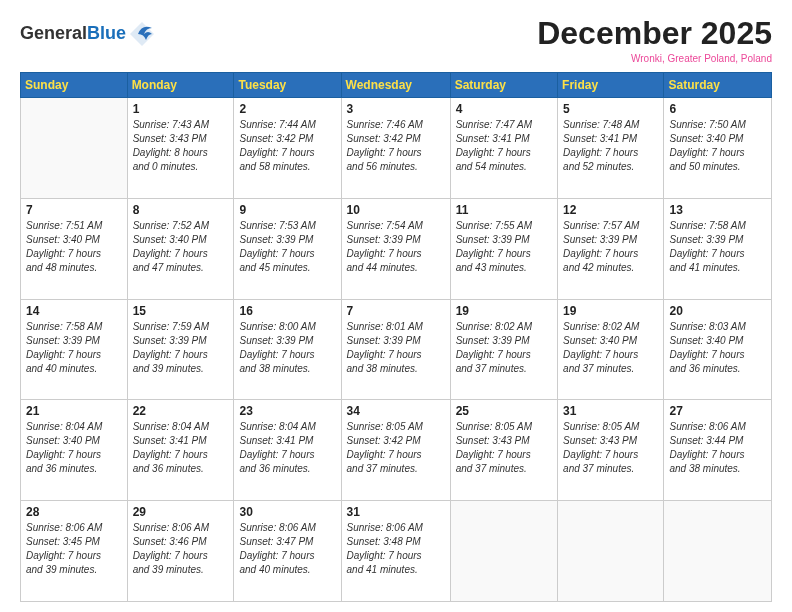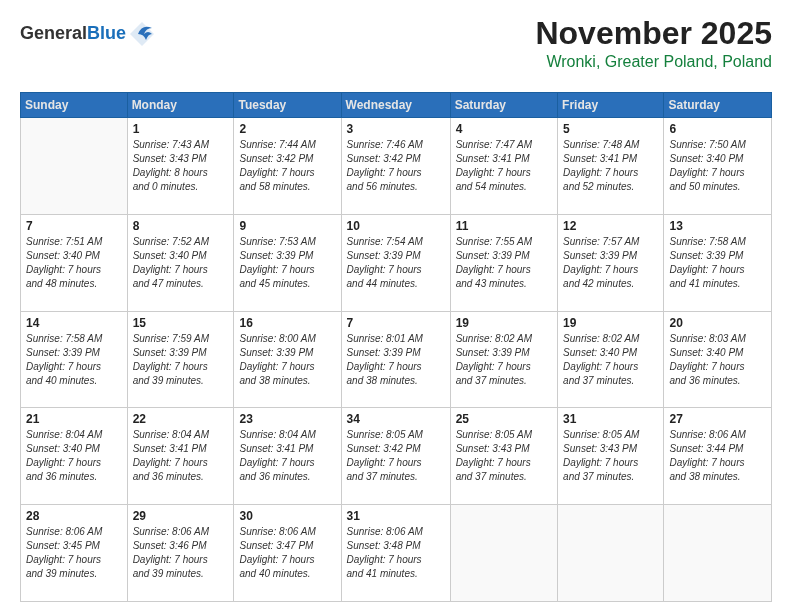--- a/index.html
+++ b/index.html
@@ -9,21 +9,20 @@
       width: 792px;
       height: 612px;
       overflow: hidden;
     }
     .page {
       width: 792px;
       height: 612px;
       padding: 16px 20px 10px 20px;
       display: flex;
       flex-direction: column;
-      gap: 13px;
     }
     .header {
       display: flex;
       align-items: flex-start;
       justify-content: space-between;
       margin-bottom: 8px;
     }
     .logo {
       display: flex;
       align-items: center;
@@ -44,33 +43,33 @@
     .title-block {
       text-align: right;
     }
     .month-title {
       font-size: 32px;
       font-weight: bold;
       color: #222;
       line-height: 1.1;
     }
     .location-title {
-      font-size: 16px;
-      color: #15803d;
+      font-size: 10px;
+      color: #ec4899;
       margin-top: 2px;
     }
     .calendar {
       width: 100%;
       border-collapse: collapse;
       flex: 1;
       font-size: 10.5px;
     }
     .calendar thead th {
       background: #2a6fba;
-      color: #e5e5e5;
+      color: #fde047;
       font-weight: bold;
       font-size: 12px;
       padding: 5px 4px;
       text-align: left;
       border: 1px solid #1a5fa0;
     }
     .calendar tbody td {
       border: 1px solid #ccc;
       vertical-align: top;
       padding: 4px 5px;
@@ -103,21 +102,21 @@
         <div class="logo-text">
           <span class="logo-general">General</span><span class="logo-blue">Blue</span>
         </div>
       </div>
       <svg class="logo-icon" viewBox="0 0 28 28">
         <polygon points="14,2 26,14 14,26 2,14" fill="#2a6fba" opacity="0.15"></polygon>
         <path d="M10,14 Q14,4 24,8 Q18,8 16,14 Q20,10 24,14 Q20,14 18,20 Q16,14 10,14Z" fill="#2a6fba"></path>
       </svg>
     </div>
     <div class="title-block">
-      <div class="month-title">November 2025</div>
+      <div class="month-title">December 2025</div>
       <div class="location-title">Wronki, Greater Poland, Poland</div>
     </div>
   </div>
 
   <table class="calendar">
     <thead>
       <tr>
         <th>Sunday</th>
         <th>Monday</th>
         <th>Tuesday</th>

